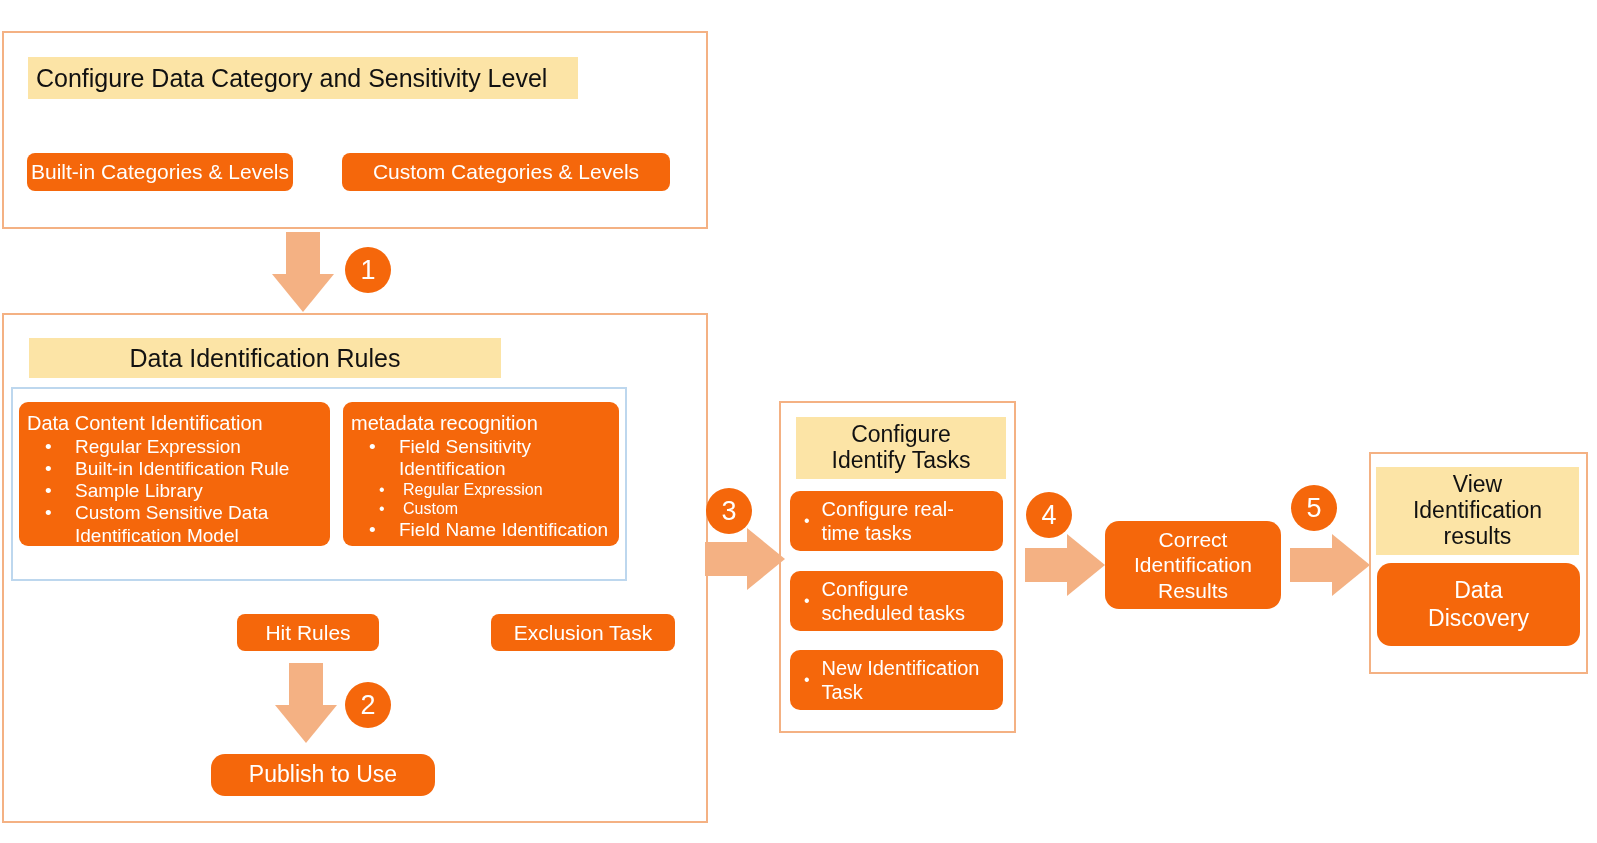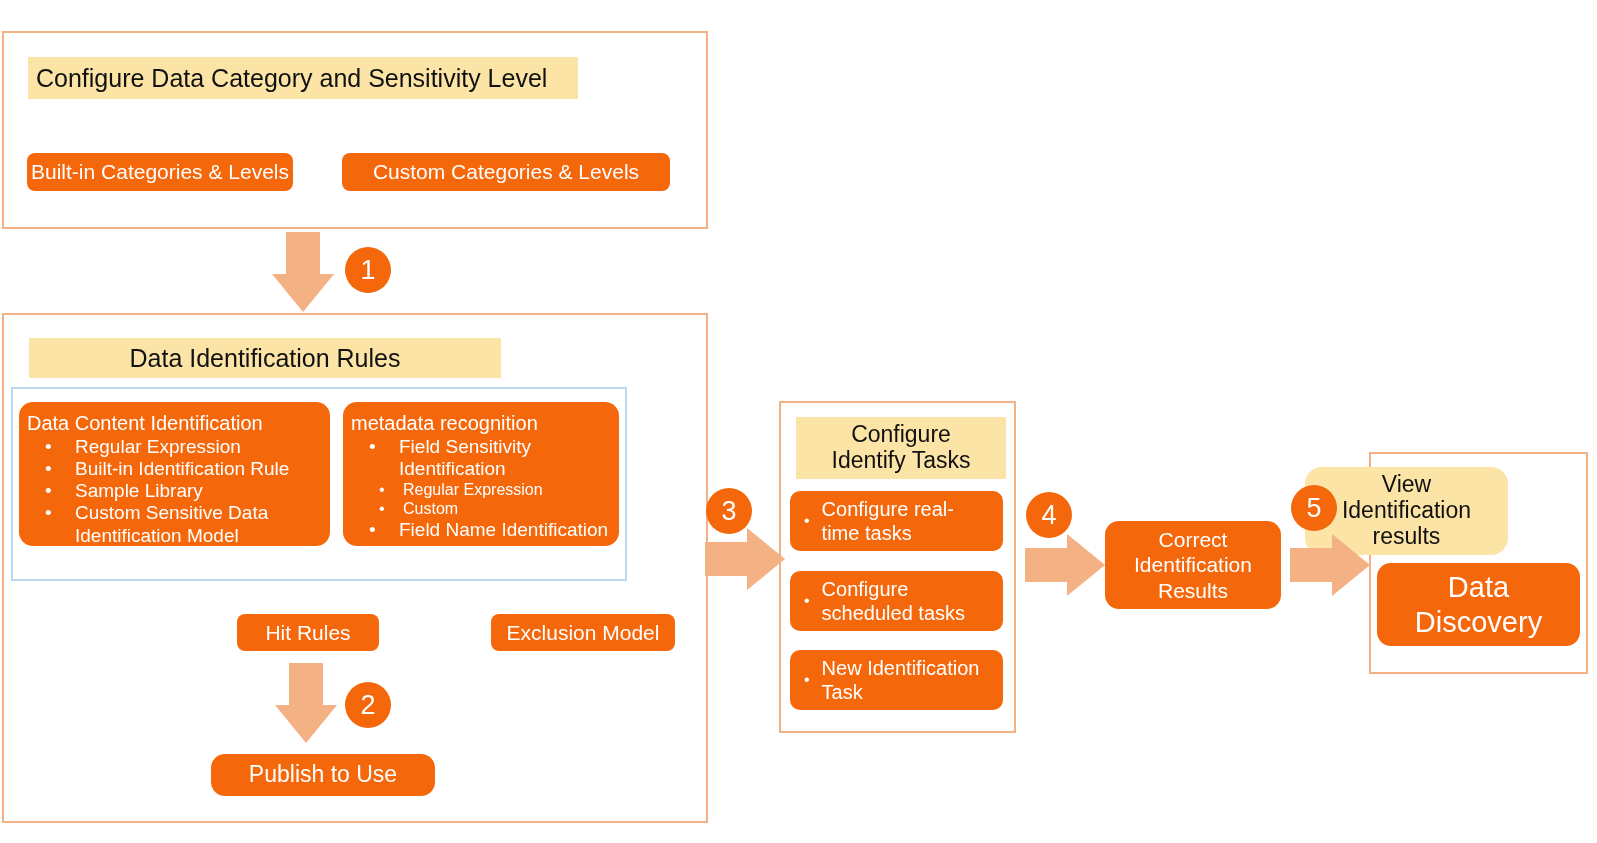--- a/index.html
+++ b/index.html
@@ -169,21 +169,21 @@
   ul.card-sublist > li > .bullet {
     position: absolute;
     left: 28px;
     top: 0;
   }
 
   .rule-card {
     position: absolute;
     box-sizing: border-box;
     background: #f5670b;
-    border-radius: 14px;
+    border-radius: 9px;
     padding: 10px 8px 10px 8px;
     color: #ffffff;
     text-align: left;
   }
 
   
   .task-pill {
     position: absolute;
     box-sizing: border-box;
     background: #f5670b;
@@ -245,21 +245,21 @@
   <ul class="card-sublist">
     <li><span class="bullet">•</span><span>Regular Expression</span></li>
     <li><span class="bullet">•</span><span>Custom</span></li>
   </ul>
   <ul class="card-list">
     <li><span class="bullet">•</span><span>Field Name Identification</span></li>
   </ul>
 </div>
 
 <div class="pill" style="left:237px; top:614px; width:142px; height:37px;">Hit Rules</div>
-<div class="pill" style="left:491px; top:614px; width:184px; height:37px;">Exclusion Model</div>
+<div class="pill" style="left:491px; top:614px; width:184px; height:37px;">Exclusion Task</div>
 
 <div class="arrow-down" style="left:275px; top:663px;">
   <div class="shaft"></div>
   <div class="head"></div>
 </div>
 <div class="step-num" style="left:345px; top:682px;">2</div>
 
 <div class="pill rounded-lg" style="left:192px; top:754px; width:224px; height:42px; font-size:23px;margin-left:19px;">Publish to Use</div>
 
 <div class="arrow-right" style="left:705px; top:528px;">
@@ -300,17 +300,17 @@
 Results</div>
 
 <div class="arrow-right" style="left:1290px; top:534px;">
   <div class="shaft"></div>
   <div class="head"></div>
 </div>
 <div class="step-num" style="left:1291px; top:485px;">5</div>
 
 <div class="panel" style="left:1369px; top:452px; width:219px; height:222px;">
 </div>
-<div class="band center" style="left:1305px; top:467px; width:203px; height:88px; font-size:23px;border-radius:17px;">View
+<div class="band center" style="left:1376px; top:467px; width:203px; height:88px; font-size:23px;">View
 Identification
 results</div>
-<div class="pill rounded-lg" style="left:1377px; top:563px; width:203px; height:83px; font-size:29px;">Data
+<div class="pill rounded-lg" style="left:1377px; top:563px; width:203px; height:83px; font-size:23px;">Data
 Discovery</div>
 
 </body></html>

